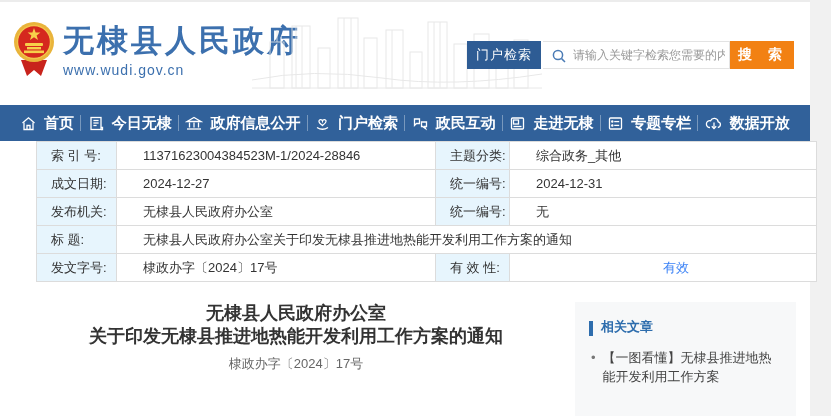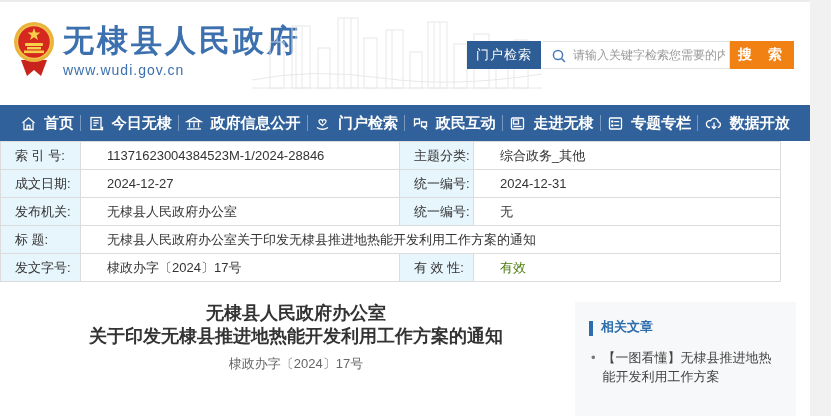--- a/index.html
+++ b/index.html
@@ -36,26 +36,26 @@
   
   .nav{height:36px;background:#31619a;display:flex;align-items:center;justify-content:space-between;padding:0 20px;}
   .nav-item{display:flex;align-items:center;gap:7px;color:#fff;font-size:15px;font-weight:bold;text-decoration:none;cursor:pointer;white-space:nowrap;}
   .nav-item svg{display:block;}
   .nav-sep{width:1px;height:16px;background:rgba(255,255,255,.35);}
   
   .breadcrumb{padding:15px 0 11px 37px;font-size:12px;color:#666;}
   .breadcrumb .sep{margin:0 5px;color:#888;}
   .crumb{cursor:pointer;}
   
-  .meta-table{border-collapse:collapse;width:758px;table-layout:fixed;font-size:13px;color:#333;}
+  .meta-table{border-collapse:collapse;margin-left:36px;width:758px;table-layout:fixed;font-size:13px;color:#333;}
   .meta-table td{border:1px solid #dcdcdc;height:27px;padding:0 0 0 14px;vertical-align:middle;}
   .meta-table td.lbl{background:#e7f5fd;color:#333;}
   .meta-table td.val{padding-left:26px;background:#fff;}
   .c1{width:65px;} .c2{width:292px;} .c3{width:59px;} .c4{width:280px;}
-  .valid{color:#4d7c0f;}
+  .valid{color:#3b82f6;text-align:center;}
   
   .content{display:flex;margin:20px 0 0 36px;}
   .doc{width:520px;text-align:center;color:#333;}
   .doc-line{font-size:18px;font-weight:bold;line-height:23px;}
   .doc-number{font-size:13px;color:#666;margin-top:7px;}
   .sidebar{width:221px;margin-left:19px;background:#f7f8f9;padding:16px 14px 40px 14px;box-sizing:border-box;height:140px;}
   .sidebar-title{display:flex;align-items:flex-end;gap:8px;color:#2e6dad;font-size:13px;font-weight:bold;}
   .sidebar-bar{width:4px;height:15px;background:#2e6dad;}
   .sidebar-list{margin:12px 0 0 2px;padding:0;list-style:none;}
   .sidebar-item{font-size:13px;color:#444;line-height:19px;display:flex;gap:7px;cursor:pointer;}

